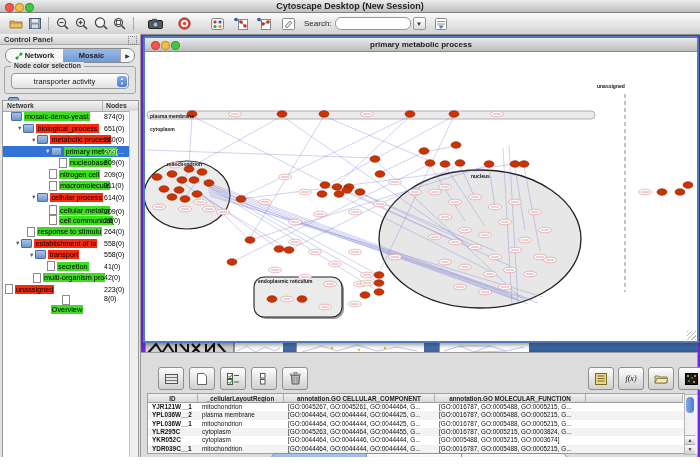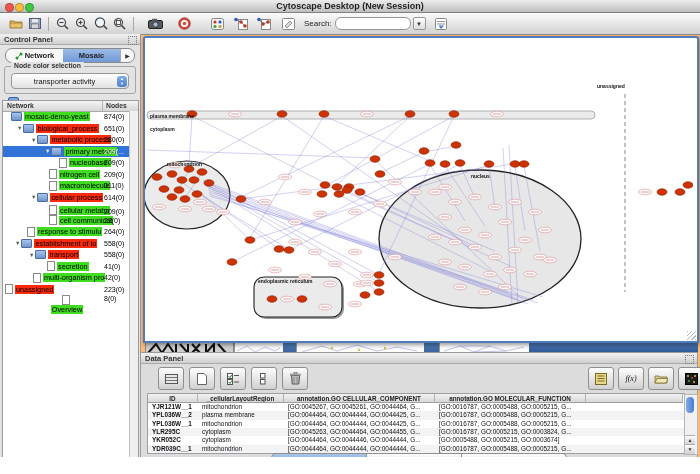--- a/index.html
+++ b/index.html
@@ -1,16 +1,16 @@
 <!DOCTYPE html>
 <html><head>
 <meta charset="utf-8">
 <style>
   html,body{margin:0;padding:0;}
-  .app{position:relative;width:700px;height:457px;background:#fdba74;overflow:hidden;
+  .app{position:relative;width:700px;height:457px;background:#6d28d9;overflow:hidden;
        font-family:"Liberation Sans",sans-serif;-webkit-font-smoothing:antialiased;}
   
   .titlebar{position:absolute;left:0;top:0;width:700px;height:12px;
     background:linear-gradient(#ececec,#bfbfbf);border-bottom:1px solid #7f7f7f;}
   .light{position:absolute;top:2.5px;width:7px;height:7px;border-radius:50%;border:0.5px solid rgba(0,0,0,.25);}
   .titletext{position:absolute;top:1px;left:0;width:100%;text-align:center;font-size:9px;font-weight:bold;color:#222;}
   
   .toolbar{position:absolute;left:0;top:13px;width:700px;height:21px;
     background:linear-gradient(#fbfbfb,#d2d2d2);border-bottom:1px solid #8e8e8e;
     display:flex;align-items:center;}
@@ -377,20 +377,26 @@
   </div>
   <div class="frag" style="left:424px;width:15px;background:linear-gradient(#5b84bd,#3a63a0);"></div>
   <div class="frag" style="left:439px;width:90px;background:#fdfdfd;border:1px solid #999;">
     <svg width="88" height="11">
         <path d="M4 8 L20 3 L34 9 L50 3 L66 8 L84 4 M20 3 L50 3 M34 9 L66 8" stroke="#99a0d8" stroke-width="0.6" fill="none"></path>
       </svg>
   </div>
   <div class="frag" style="left:529px;width:169px;background:linear-gradient(#5b84bd,#2f5a99);"></div>
 
   <div class="netframe">
+    <div class="nettitle">
+      <div class="light" style="left:6px;top:3px;background:#f4554e;"></div>
+      <div class="light" style="left:16px;top:3px;background:#f8bd3f;"></div>
+      <div class="light" style="left:26px;top:3px;background:#3fc943;"></div>
+      <div class="t">primary metabolic process</div>
+    </div>
     <div class="netcanvas">
       <svg id="graph" width="548" height="285">
           <rect x="2" y="59" width="448" height="8" rx="4" fill="#ebebeb" stroke="#a0a0a0" stroke-width="0.8"></rect>
           <ellipse cx="42" cy="143" rx="43" ry="34" fill="#ebebeb" stroke="#222" stroke-width="1.2"></ellipse>
           <ellipse cx="335" cy="187" rx="101" ry="69" fill="#e7e7e7" stroke="#222" stroke-width="1.3"></ellipse>
           <rect x="111" y="227" width="88" height="40" rx="10" fill="#999"></rect>
           <rect x="109" y="225" width="88" height="40" rx="10" fill="#ebebeb" stroke="#222" stroke-width="1.1"></rect>
           <line x1="480" y1="42" x2="480" y2="240" stroke="#888" stroke-width="1" stroke-dasharray="4,3"></line>
           <line x1="62" y1="132" x2="368" y2="244" stroke="#7c7cd8" stroke-width="0.7" opacity="0.5"></line>
           <line x1="62" y1="134" x2="373" y2="247" stroke="#7c7cd8" stroke-width="0.7" opacity="0.5"></line>
@@ -615,24 +621,20 @@
           <text x="22" y="114" font-size="5" font-weight="bold" fill="#111">mitochondrion</text>
           <text x="326" y="126" font-size="5" font-weight="bold" fill="#111">nucleus</text>
           <text x="113" y="231" font-size="5" font-weight="bold" fill="#111">endoplasmic reticulum</text>
           <text x="452" y="36" font-size="5" font-weight="bold" fill="#111">unassigned</text>
         </svg>
     </div>
     <div class="grip"></div>
   </div>
 
   <div class="dpanel">
-    <div class="phead">
-      <span>Data Panel</span>
-      <div class="float-ico"></div>
-    </div>
     <div class="dtool">
       <div class="dbtn">
           <svg width="13" height="10">
             <rect x="0.5" y="0.5" width="12" height="9" fill="#e8e8e8" stroke="#555"></rect>
             <line x1="0.5" y1="3.5" x2="12.5" y2="3.5" stroke="#555" stroke-width="0.8"></line>
             <line x1="0.5" y1="6.5" x2="12.5" y2="6.5" stroke="#555" stroke-width="0.8"></line>
           </svg>
         </div>
       <div class="dbtn">
           <svg width="10" height="12">

